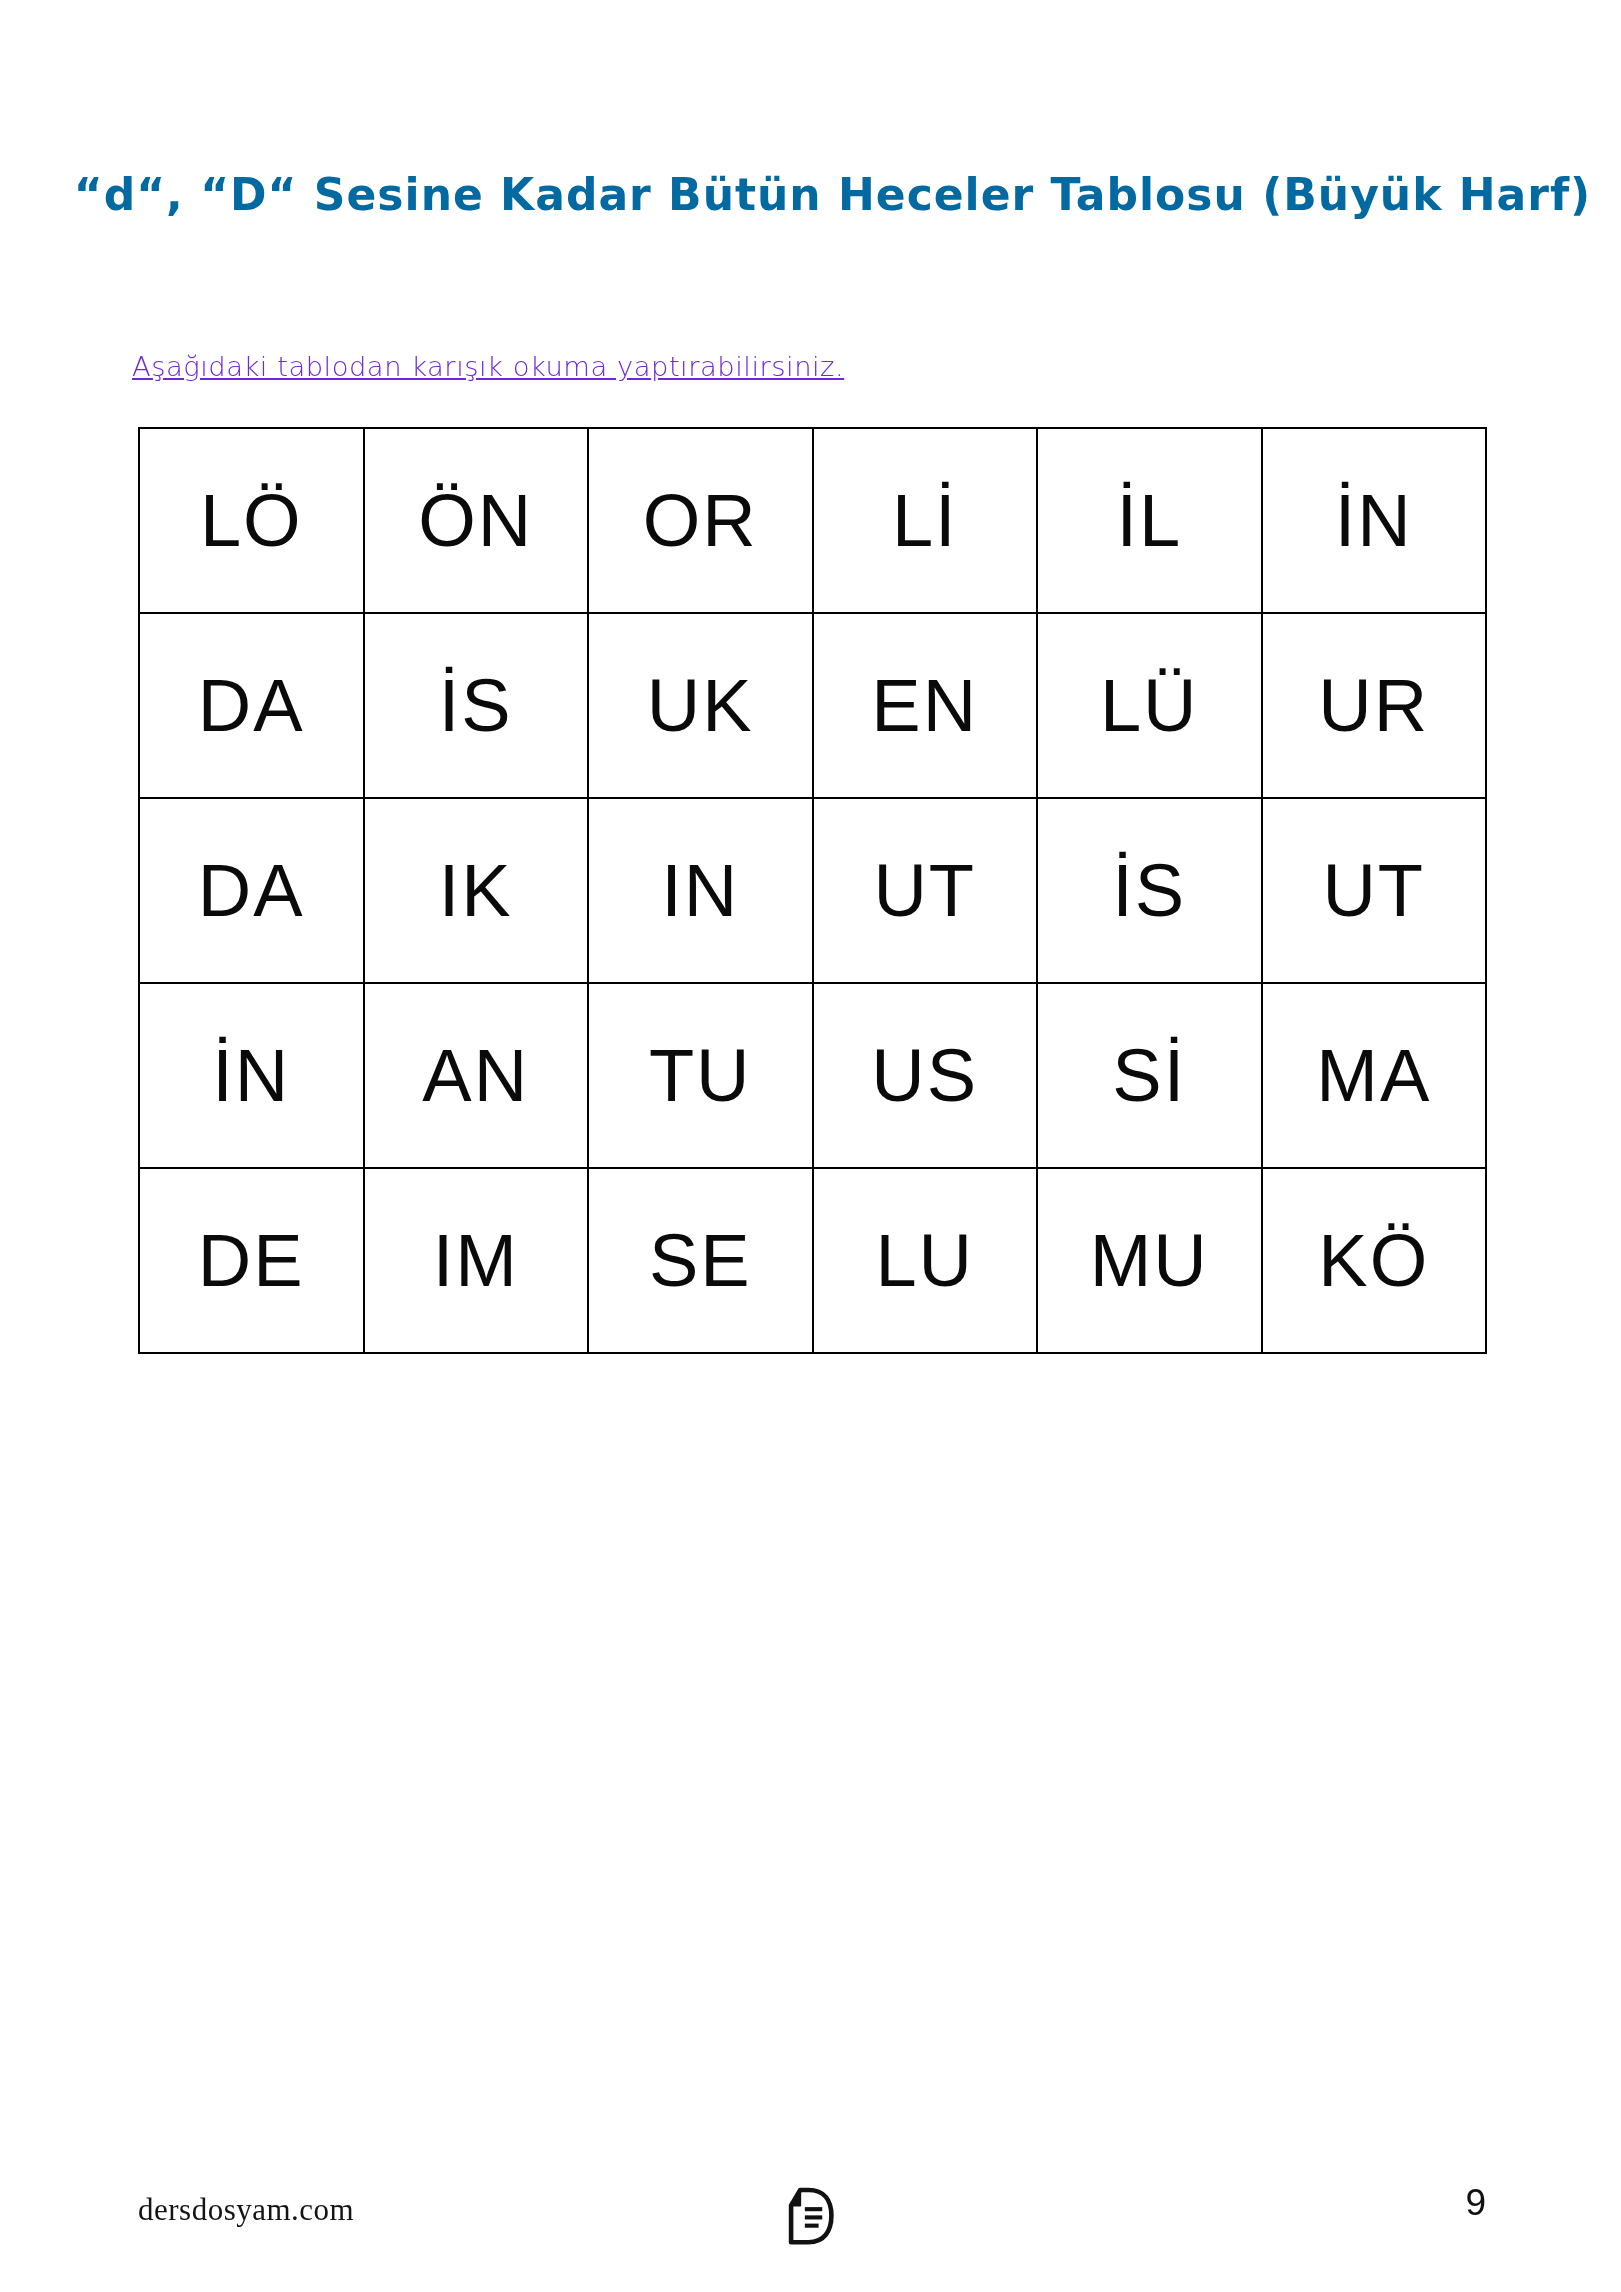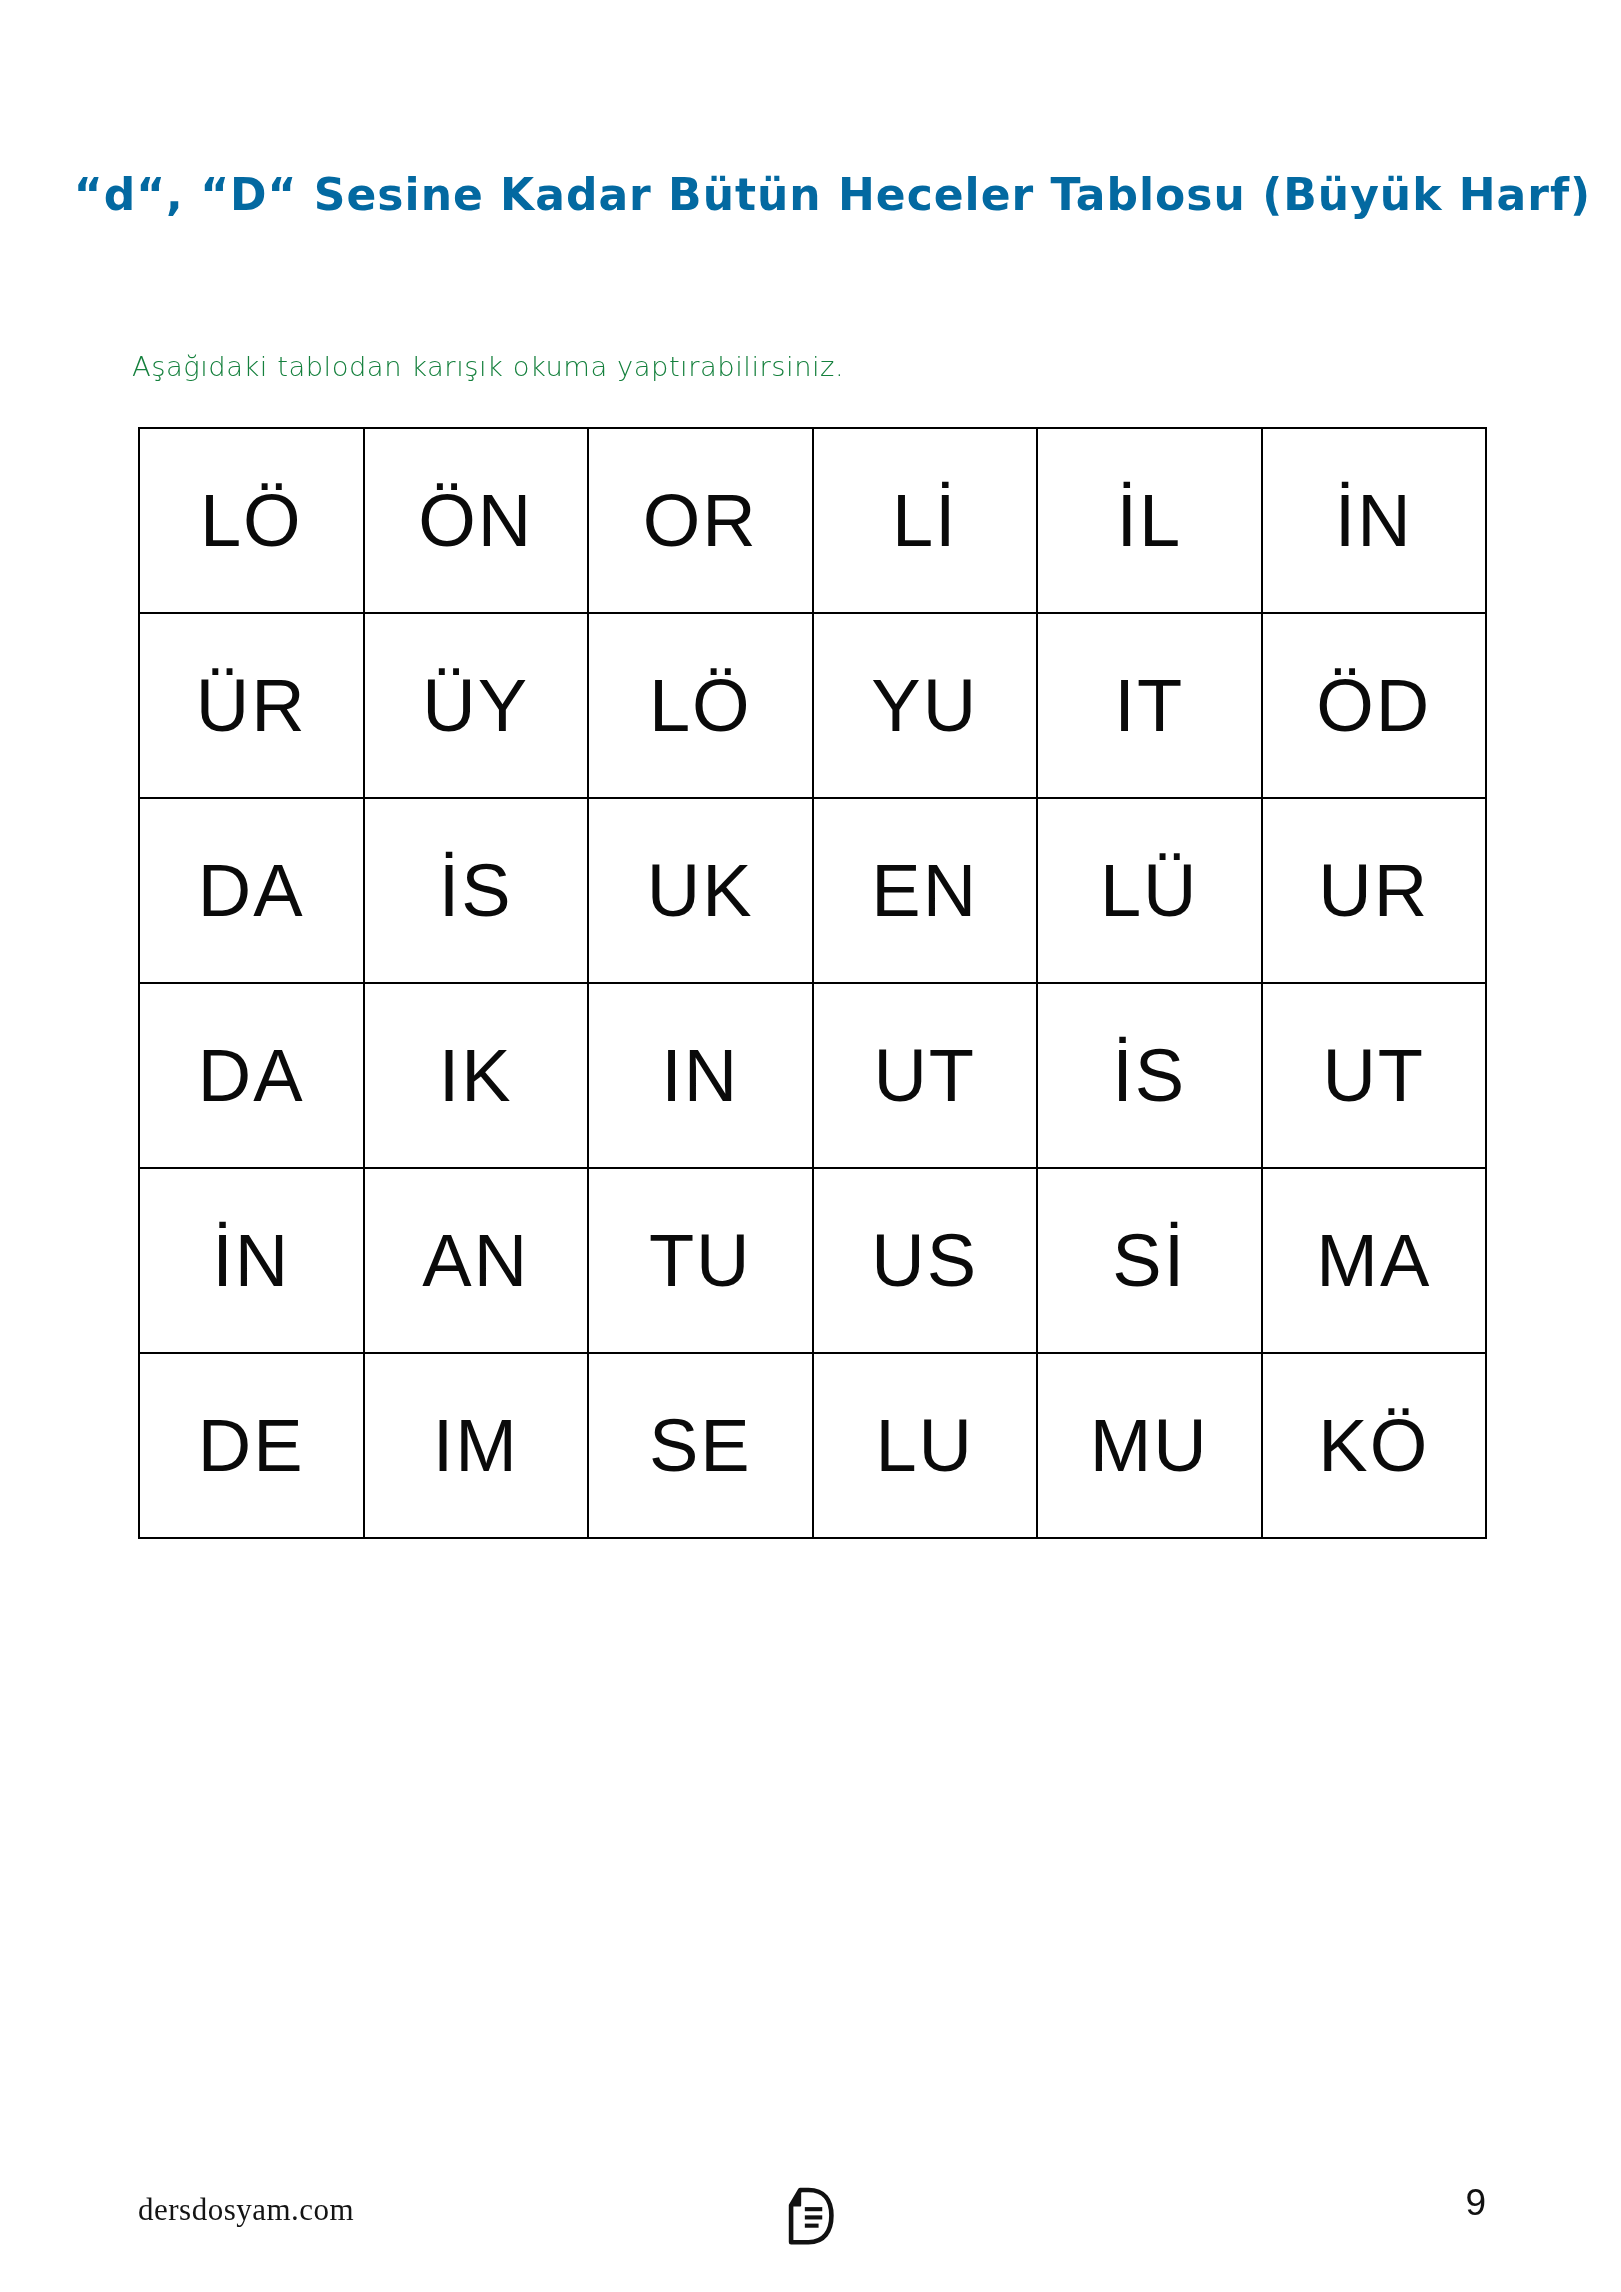--- a/index.html
+++ b/index.html
@@ -30,22 +30,23 @@
   }
 
   
   .page-subtitle {
     position: absolute;
     top: 351px;
     left: 132px;
     font-family: "DejaVu Sans", sans-serif;
     font-size: 27.4px;
     font-weight: 300;
-    color: #15803d;
+    color: #6d28d9;
     letter-spacing: 0.5px;
+    text-decoration: underline;
   }
 
   
   .syllable-table {
     position: absolute;
     top: 427px;
     left: 138px;
     width: 1349px;
     border-collapse: collapse;
     table-layout: fixed;
@@ -101,28 +102,20 @@
   <tbody>
       <tr>
         <td>LÖ</td>
         <td>ÖN</td>
         <td>OR</td>
         <td>Lİ</td>
         <td>İL</td>
         <td>İN</td>
       </tr>
       <tr>
-        <td>ÜR</td>
-        <td>ÜY</td>
-        <td>LÖ</td>
-        <td>YU</td>
-        <td>IT</td>
-        <td>ÖD</td>
-      </tr>
-      <tr>
         <td>DA</td>
         <td>İS</td>
         <td>UK</td>
         <td>EN</td>
         <td>LÜ</td>
         <td>UR</td>
       </tr>
       <tr>
         <td>DA</td>
         <td>IK</td>

